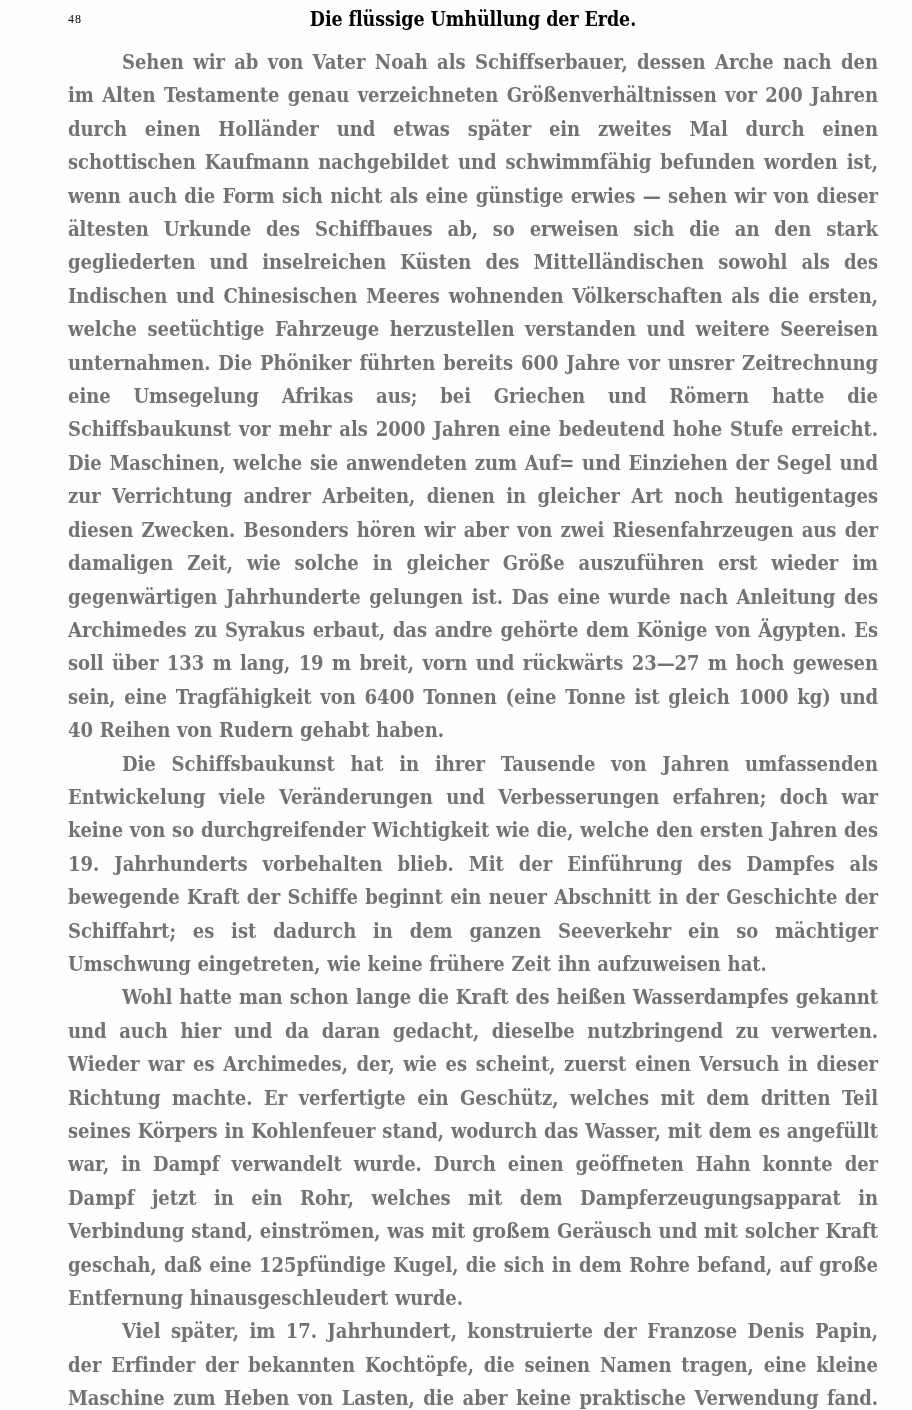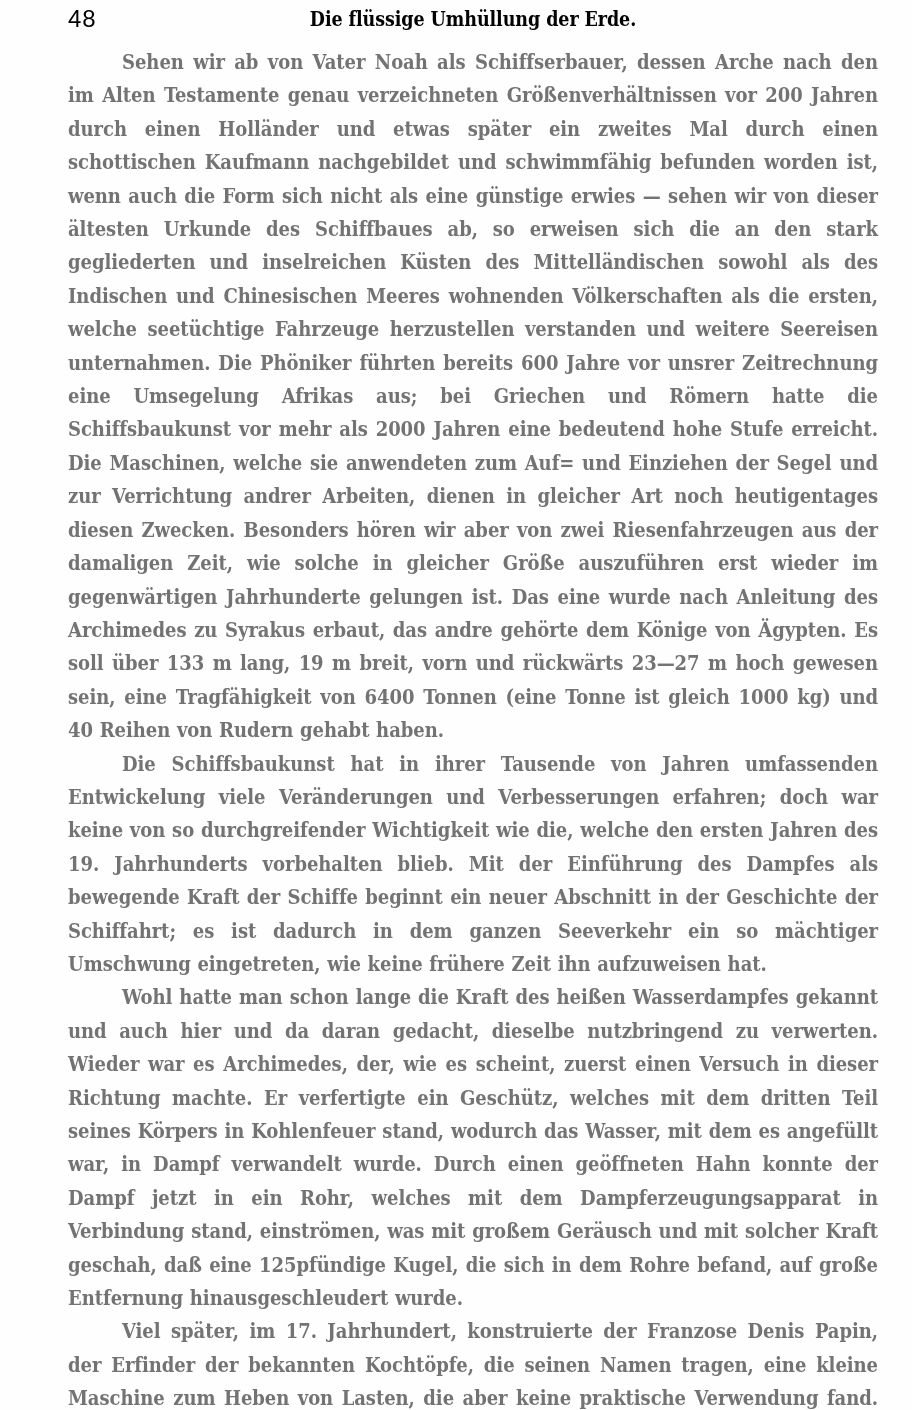--- a/index.html
+++ b/index.html
@@ -28,22 +28,22 @@
     position: absolute;
     top: 6px;
     left: 68px;
     width: 810px;
     height: 30px;
   }
   .folio {
     position: absolute;
     left: 0;
     top: 0;
-    font-family: Liberation Sans, sans-serif;
-    font-size: 24px;
+    font-family: Liberation Serif, serif;
+    font-size: 12px;
     letter-spacing: 1px;
     color: #000;
     line-height: 26px;
   }
   .head-title {
     position: absolute;
     left: 0;
     right: 0;
     top: 0;
     text-align: center;

